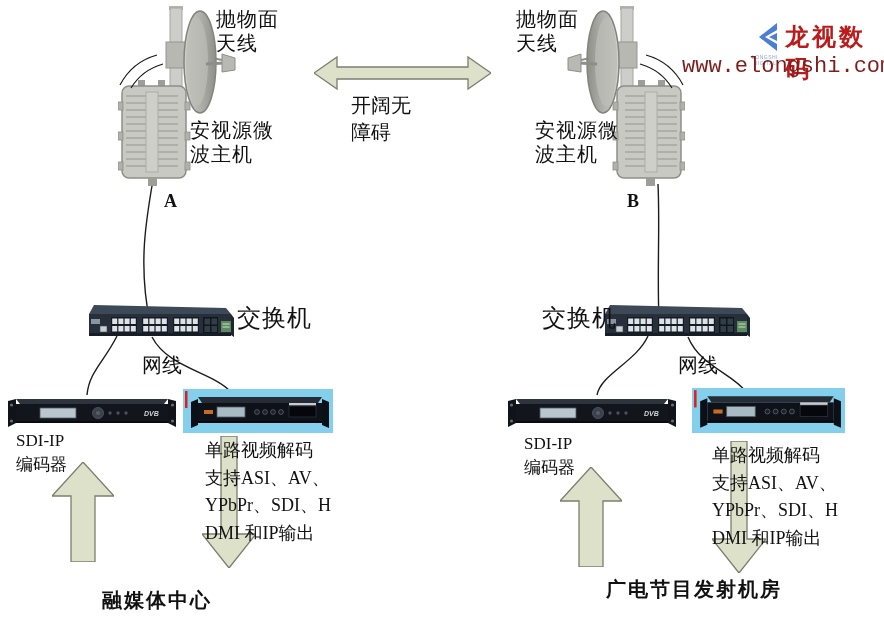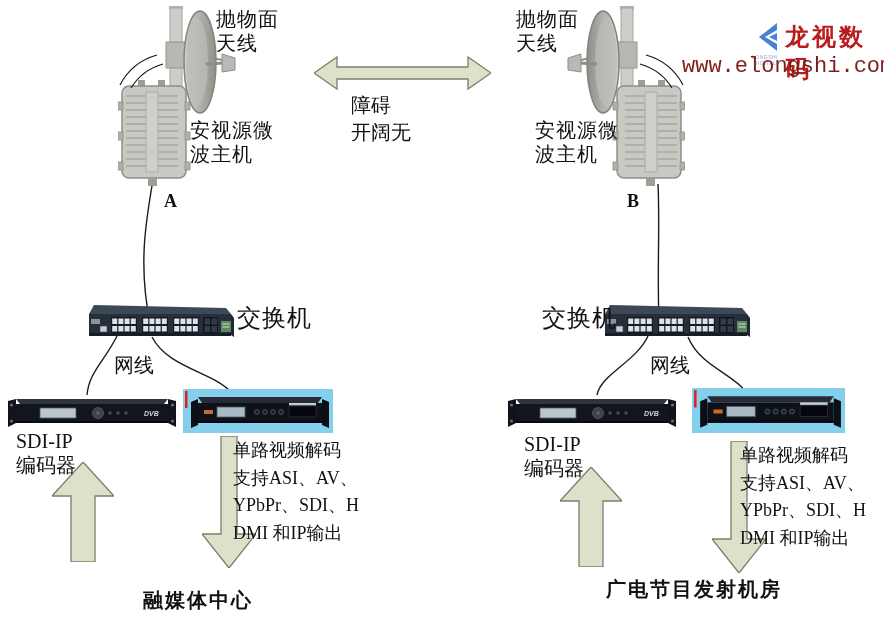--- a/index.html
+++ b/index.html
@@ -4,32 +4,32 @@
 <style>
   html,body{margin:0;padding:0;background:#fff;}
   #canvas{position:relative;width:884px;height:617px;background:#ffffff;overflow:hidden;
           font-family:"Liberation Serif","DejaVu Serif",serif;color:#111;}
   .abs{position:absolute;}
   .lbl{z-index:3;}
   .center{text-align:left;}
   .cn{font-size:20px;line-height:24px;letter-spacing:1px;}
   .host-lbl{font-size:20px;line-height:24px;letter-spacing:1px;}
   .node-id{font-size:18px;font-weight:bold;}
-  .enc-lbl{font-size:20px;line-height:24px;}
-  .dec-lbl{font-size:18px;line-height:27.5px;z-index:4;margin-left:28px;}
+  .enc-lbl{font-size:17px;line-height:24px;}
+  .dec-lbl{font-size:18px;line-height:27.5px;z-index:4;}
   .site-lbl{font-size:20px;font-weight:bold;letter-spacing:2px;}
   .dist-lbl{font-size:19px;font-weight:bold;}
   .cond-lbl{font-size:20px;line-height:27px;}
   .brand{font-family:"Liberation Sans","DejaVu Sans",sans-serif;font-size:24px;font-weight:bold;
          color:#b91c1c;letter-spacing:3px;}
   .brand-sub{font-family:"Liberation Sans","DejaVu Sans",sans-serif;font-size:5px;color:#8aa6d8;
          letter-spacing:.5px;text-align:center;}
   .website{font-family:Liberation Mono, monospace;font-size:22px;color:#7f1d1d;}
   .switch-lbl{font-size:24px;letter-spacing:1px;}
-  .cable-lbl{font-size:20px;}
+  .cable-lbl{font-size:20px;margin-left:28px;}
   .dev{z-index:2;}
   .decoder-wrap{background:#84cfec;z-index:2;}
   svg{display:block;}
 </style>
 </head>
 <body>
 
 <div id="canvas">
 
   <svg class="abs" style="left:0;top:0;z-index:1;" width="884" height="617" viewBox="0 0 884 617">
@@ -48,22 +48,22 @@
     <polygon points="26,11 18,15 26,19" fill="#4a7fd4"></polygon>
   </svg>
   <div class="abs lbl brand" style="left:785px;top:21px;">龙视数码</div>
   <div class="abs lbl brand-sub" style="left:740px;top:54px;width:50px;">LONGSHI DIGITAL</div>
   <div class="abs lbl website" style="left:682px;top:54px;">www.elongshi.com</div>
 
   <svg class="abs dev" style="left:314px;top:54px;" width="177" height="38" viewBox="0 0 177 38">
     <polygon points="0,19 23,3 23,13 154,13 154,3 177,19 154,35 154,25 23,25 23,35" stroke="#7d7d6d" stroke-width="1.3" fill="#dde1c9"></polygon>
   </svg>
   <div class="abs lbl cond-lbl center" style="left:351px;top:92px;width:102px;">
+    <div>开阔无</div>
     <div>障碍</div>
-    <div>开阔无</div>
   </div>
 
   <svg class="abs dev" style="left:118px;top:2px;" width="120" height="186" viewBox="0 0 120 186">
     <defs>
       <linearGradient id="dishGrad" x1="0" y1="0" x2="1" y2="0">
         <stop offset="0" stop-color="#d2d2ce"></stop>
           <stop offset="1" stop-color="#8f8f89"></stop>
       </linearGradient>
     </defs>
     <rect x="51" y="4" width="14" height="4" fill="#b5b5b0"></rect>
@@ -219,21 +219,21 @@
   <svg class="abs dev" style="left:202px;top:436px;" width="54" height="132" viewBox="0 0 54 132">
     <polygon points="19,0 35,0 35,98 54,98 27,132 0,98 19,98" stroke="#7d7d6d" stroke-width="1.3" fill="#dde1c9"></polygon>
   </svg>
   <div class="abs lbl dec-lbl" style="left:205px;top:437px;width:160px;">
     <div>单路视频解码</div>
     <div>支持ASI、AV、</div>
     <div>YPbPr、SDI、H</div>
     <div>DMI 和IP输出</div>
   </div>
 
-  <div class="abs lbl site-lbl" style="left:102px;top:587px;margin-left:41px;">融媒体中心</div>
+  <div class="abs lbl site-lbl" style="left:102px;top:587px;">融媒体中心</div>
 
   <div class="abs lbl cn center" style="left:516px;top:7px;width:80px;">
     <div>抛物面</div>
     <div>天线</div>
   </div>
   <svg class="abs dev" style="left:565px;top:2px;transform:scaleX(-1);" width="120" height="186" viewBox="0 0 120 186">
     <rect x="51" y="4" width="14" height="4" fill="#b5b5b0"></rect>
     <rect x="52" y="6" width="12" height="82" fill="#cdcdc9" stroke="#a5a5a0" stroke-width="1"></rect>
     <rect x="48" y="40" width="20" height="26" fill="#b8b8b3" stroke="#96968f" stroke-width="1"></rect>
     <line x1="66" y1="50" x2="104" y2="58" stroke="#8e8e88" stroke-width="2"></line>

